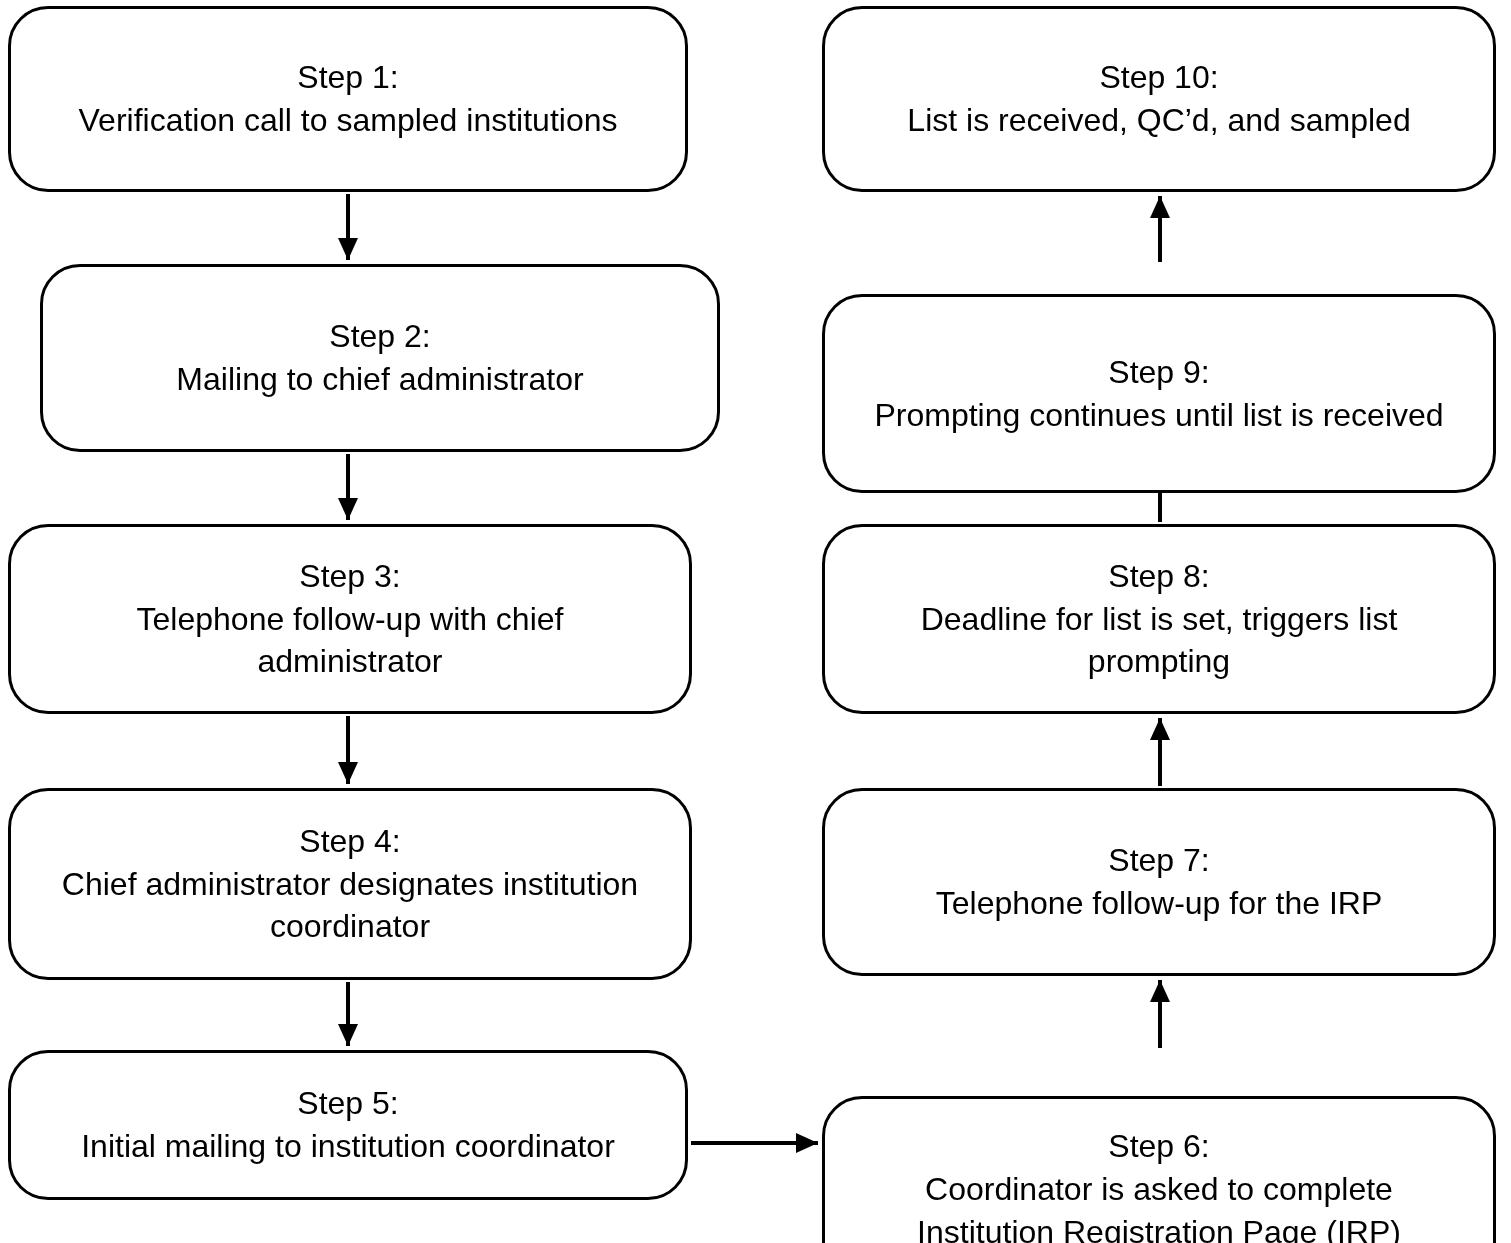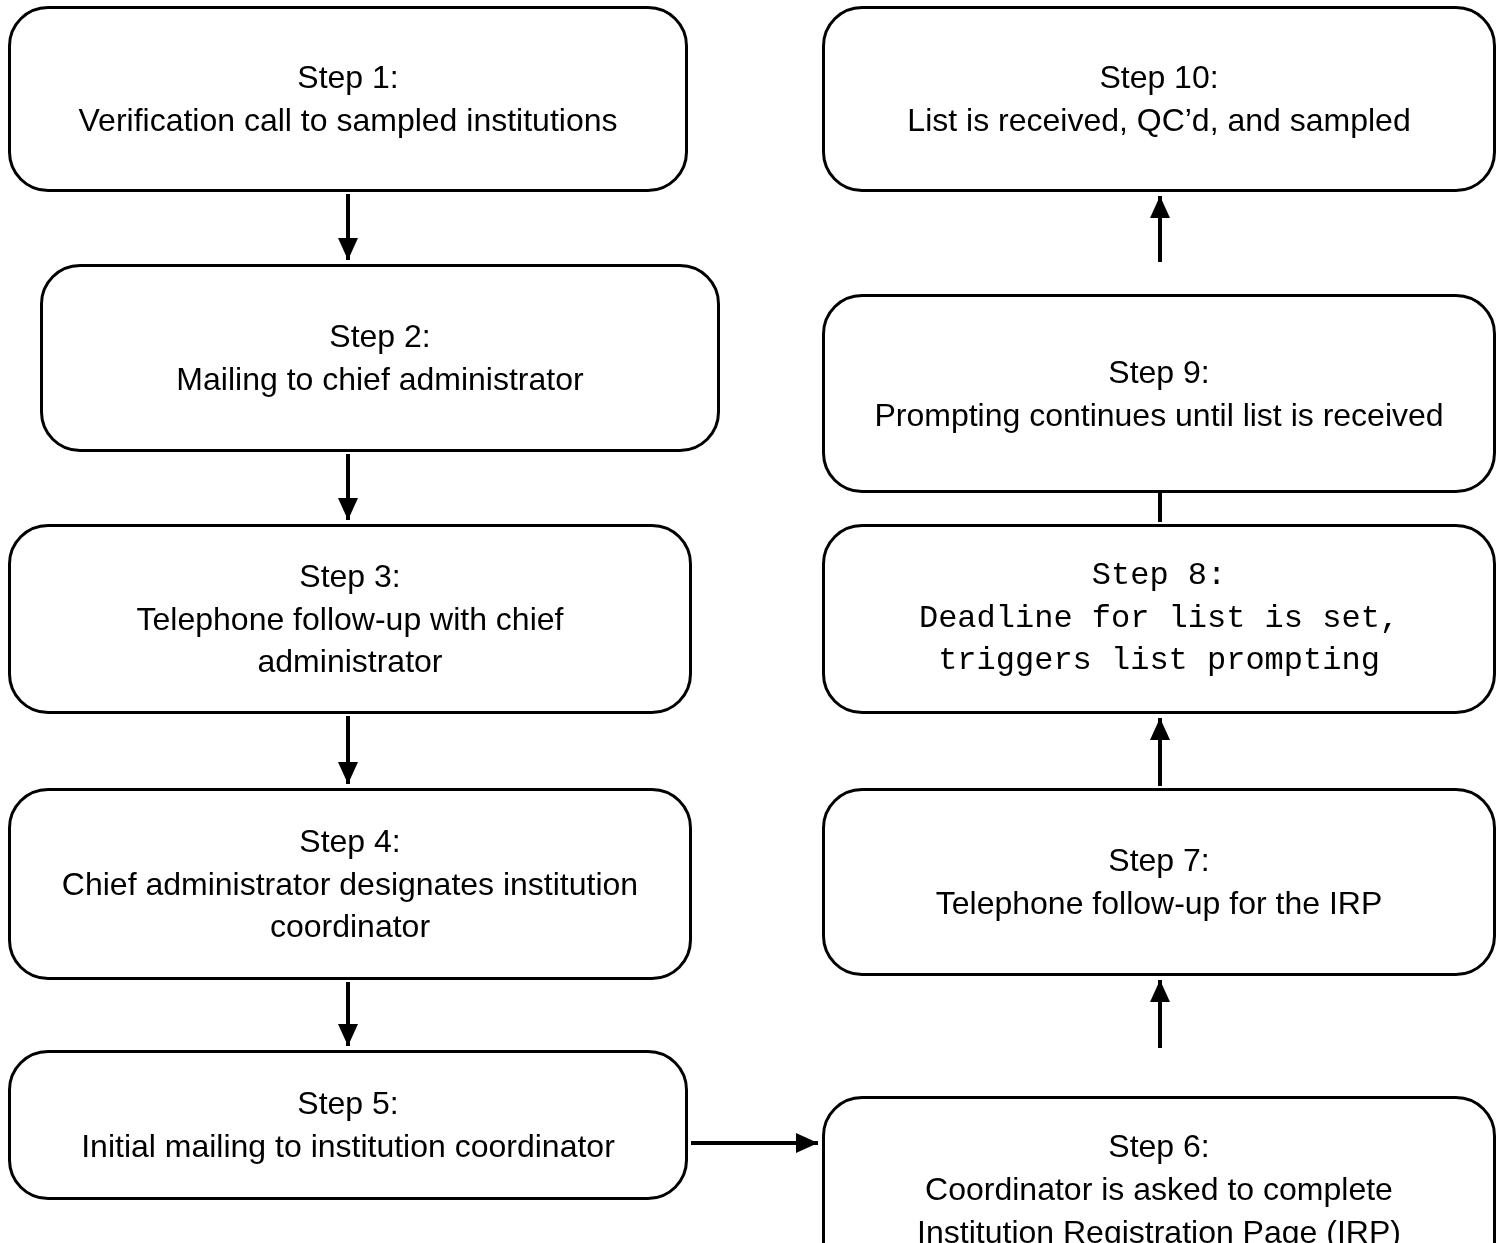--- a/index.html
+++ b/index.html
@@ -34,21 +34,21 @@
   
   .n1  { left: 8px;   top: 6px;    width: 680px; height: 186px; }
   .n2  { left: 8px;   top: 264px;  width: 680px; height: 188px; margin-left: 32px; }
   .n3  { left: 8px;   top: 524px;  width: 684px; height: 190px; }
   .n4  { left: 8px;   top: 788px;  width: 684px; height: 192px; }
   .n5  { left: 8px;   top: 1050px; width: 680px; height: 150px; }
 
   
   .n6  { left: 822px; top: 1050px; width: 674px; height: 187px; margin-top: 46px; }
   .n7  { left: 822px; top: 788px;  width: 674px; height: 188px; }
-  .n8  { left: 822px; top: 524px;  width: 674px; height: 190px; font-family: Liberation Mono, monospace; }
+  .n8  { left: 822px; top: 524px;  width: 674px; height: 190px; }
   .n9  { left: 822px; top: 264px;  width: 674px; height: 199px; margin-top: 30px; }
   .n10 { left: 822px; top: 6px;    width: 674px; height: 186px; }
 
   .arrow-layer {
     position: absolute;
     left: 0; top: 0;
     width: 1511px;
     height: 1243px;
     pointer-events: none;
   }

